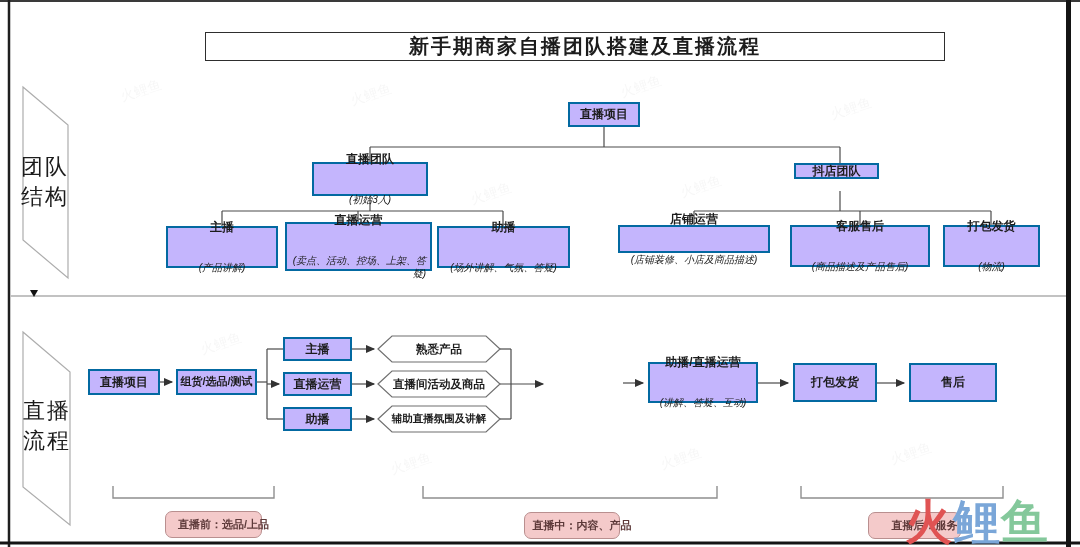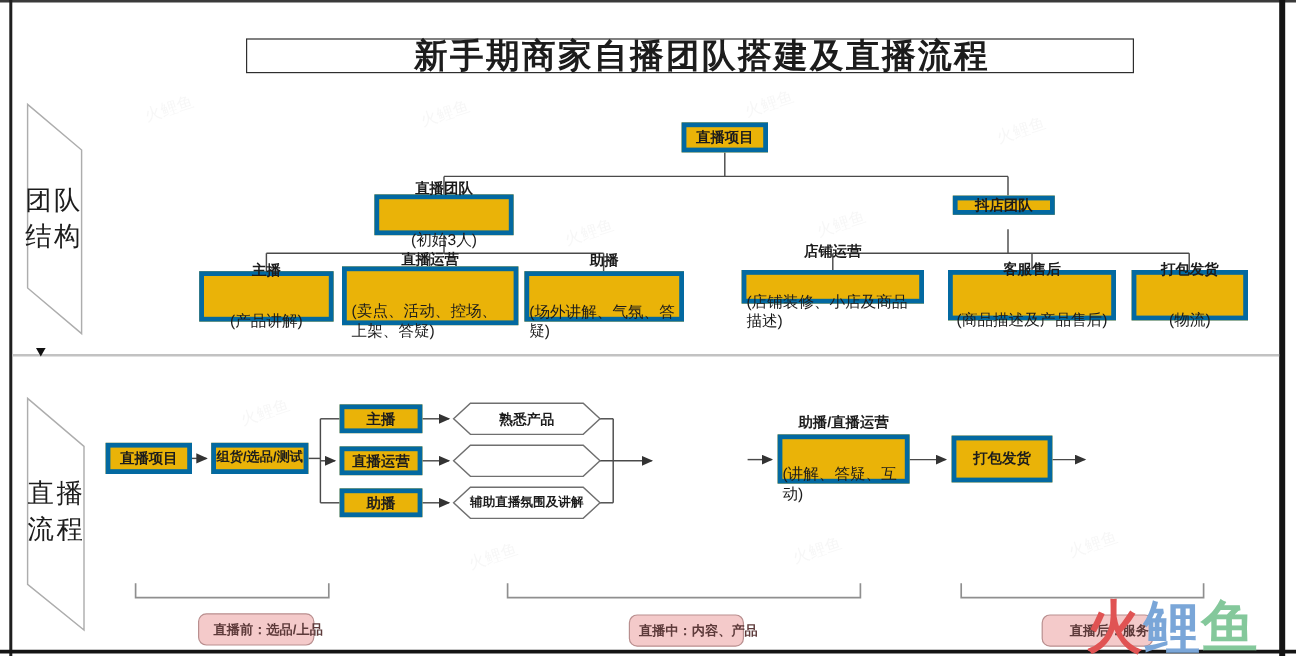--- a/index.html
+++ b/index.html
@@ -2,31 +2,31 @@
 <html><head>
 <meta charset="utf-8">
 <style>
   html,body{margin:0;padding:0;background:#fff;}
   .stage{
     position:relative;width:1080px;height:547px;background:#fff;overflow:hidden;
     font-family:"Liberation Sans","DejaVu Sans",sans-serif;color:#1c1c1c;
   }
   svg.overlay{position:absolute;left:0;top:0;z-index:1;}
   .box{
-    position:absolute;z-index:2;background:#eab308;border:4px solid #0369a1;
+    position:absolute;z-index:2;background:#c4b5fd;border:2px solid #0369a1;
     display:flex;flex-direction:column;align-items:center;justify-content:center;
-    text-align:left;box-sizing:border-box;line-height:1.2;
+    text-align:right;box-sizing:border-box;line-height:1.2;
   }
   .box .lbl{font-size:12px;font-weight:bold;white-space:nowrap;}
-  .box .sub{font-size:13px;line-height:1.25;margin-top:28px;}
+  .box .sub{font-size:10px;font-style:italic;line-height:1.25;margin-top:28px;}
   .title-box{
     position:absolute;z-index:2;background:#fff;border:1.5px solid #2e2e2e;
     display:flex;align-items:center;justify-content:center;box-sizing:border-box;
   }
-  .title-box .t{font-size:28px;font-weight:bold;letter-spacing:2px;margin-left:20px;}
+  .title-box .t{font-size:20px;font-weight:bold;letter-spacing:2px;margin-left:20px;}
   .hexlbl{
     position:absolute;z-index:2;display:flex;align-items:center;justify-content:center;
     font-size:11.5px;font-weight:bold;text-align:center;white-space:nowrap;
   }
   .sidelbl{
     position:absolute;z-index:2;width:52px;text-align:center;
     font-size:22px;font-weight:normal;letter-spacing:2px;line-height:1.35;
   }
   .phase{
     position:absolute;z-index:2;background:#f4caca;border:1px solid #b98f8f;border-radius:7px;
@@ -196,34 +196,40 @@
   <div class="box" style="left:283px;top:372px;width:69px;height:24px">
     <span class="lbl">直播运营</span>
   </div>
   <div class="box" style="left:283px;top:407px;width:69px;height:24px">
     <span class="lbl">助播</span>
   </div>
 
   <div class="hexlbl" style="left:378px;top:336px;width:122px;height:26px">
     <span>熟悉产品</span>
   </div>
+  <div class="hexlbl" style="left:378px;top:371px;width:122px;height:26px">
+    <span>直播间活动及商品</span>
+  </div>
   <div class="hexlbl" style="left:378px;top:406px;width:122px;height:26px;font-size:10.5px">
     <span>辅助直播氛围及讲解</span>
   </div>
 
 
   <div class="box" style="left:648px;top:362px;width:110px;height:41px">
     <span class="lbl">助播/直播运营</span>
     <span class="sub">(讲解、答疑、互动)</span>
   </div>
 
   <div class="box" style="left:793px;top:363px;width:84px;height:39px">
     <span class="lbl">打包发货</span>
   </div>
 
+  <div class="box" style="left:909px;top:363px;width:88px;height:39px">
+    <span class="lbl">售后</span>
+  </div>
 
   <div class="phase" style="left:165px;top:511px;width:97px;height:27px">
     <span>直播前：选品/上品</span>
   </div>
   <div class="phase" style="left:524px;top:512px;width:96px;height:27px">
     <span>直播中：内容、产品</span>
   </div>
   <div class="phase" style="left:868px;top:512px;width:93px;height:27px">
     <span>直播后：服务</span>
   </div>

